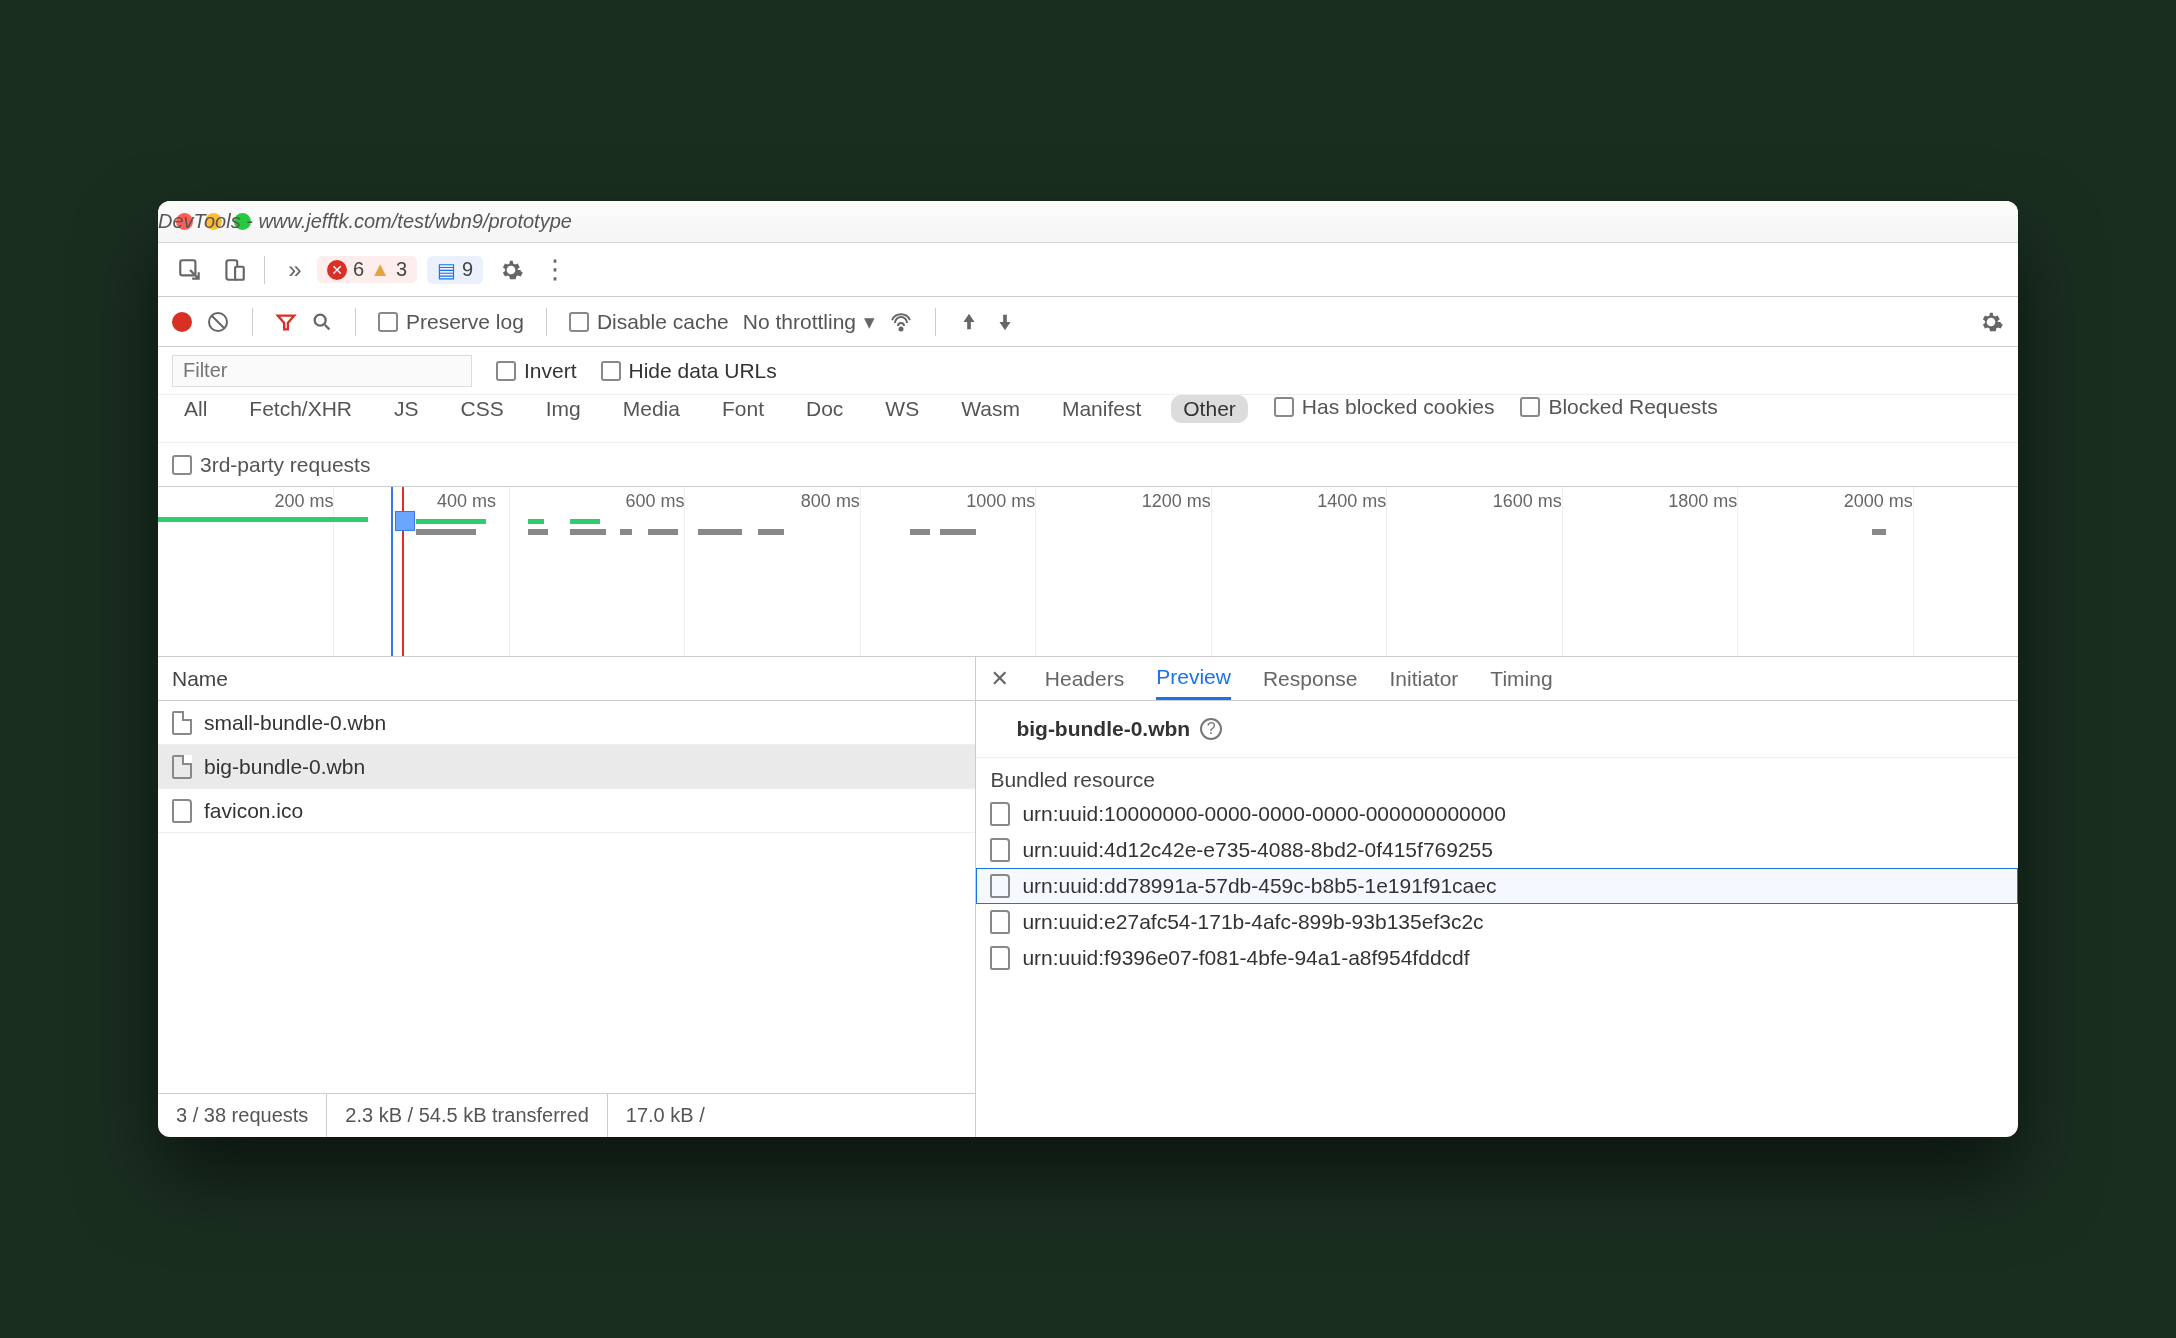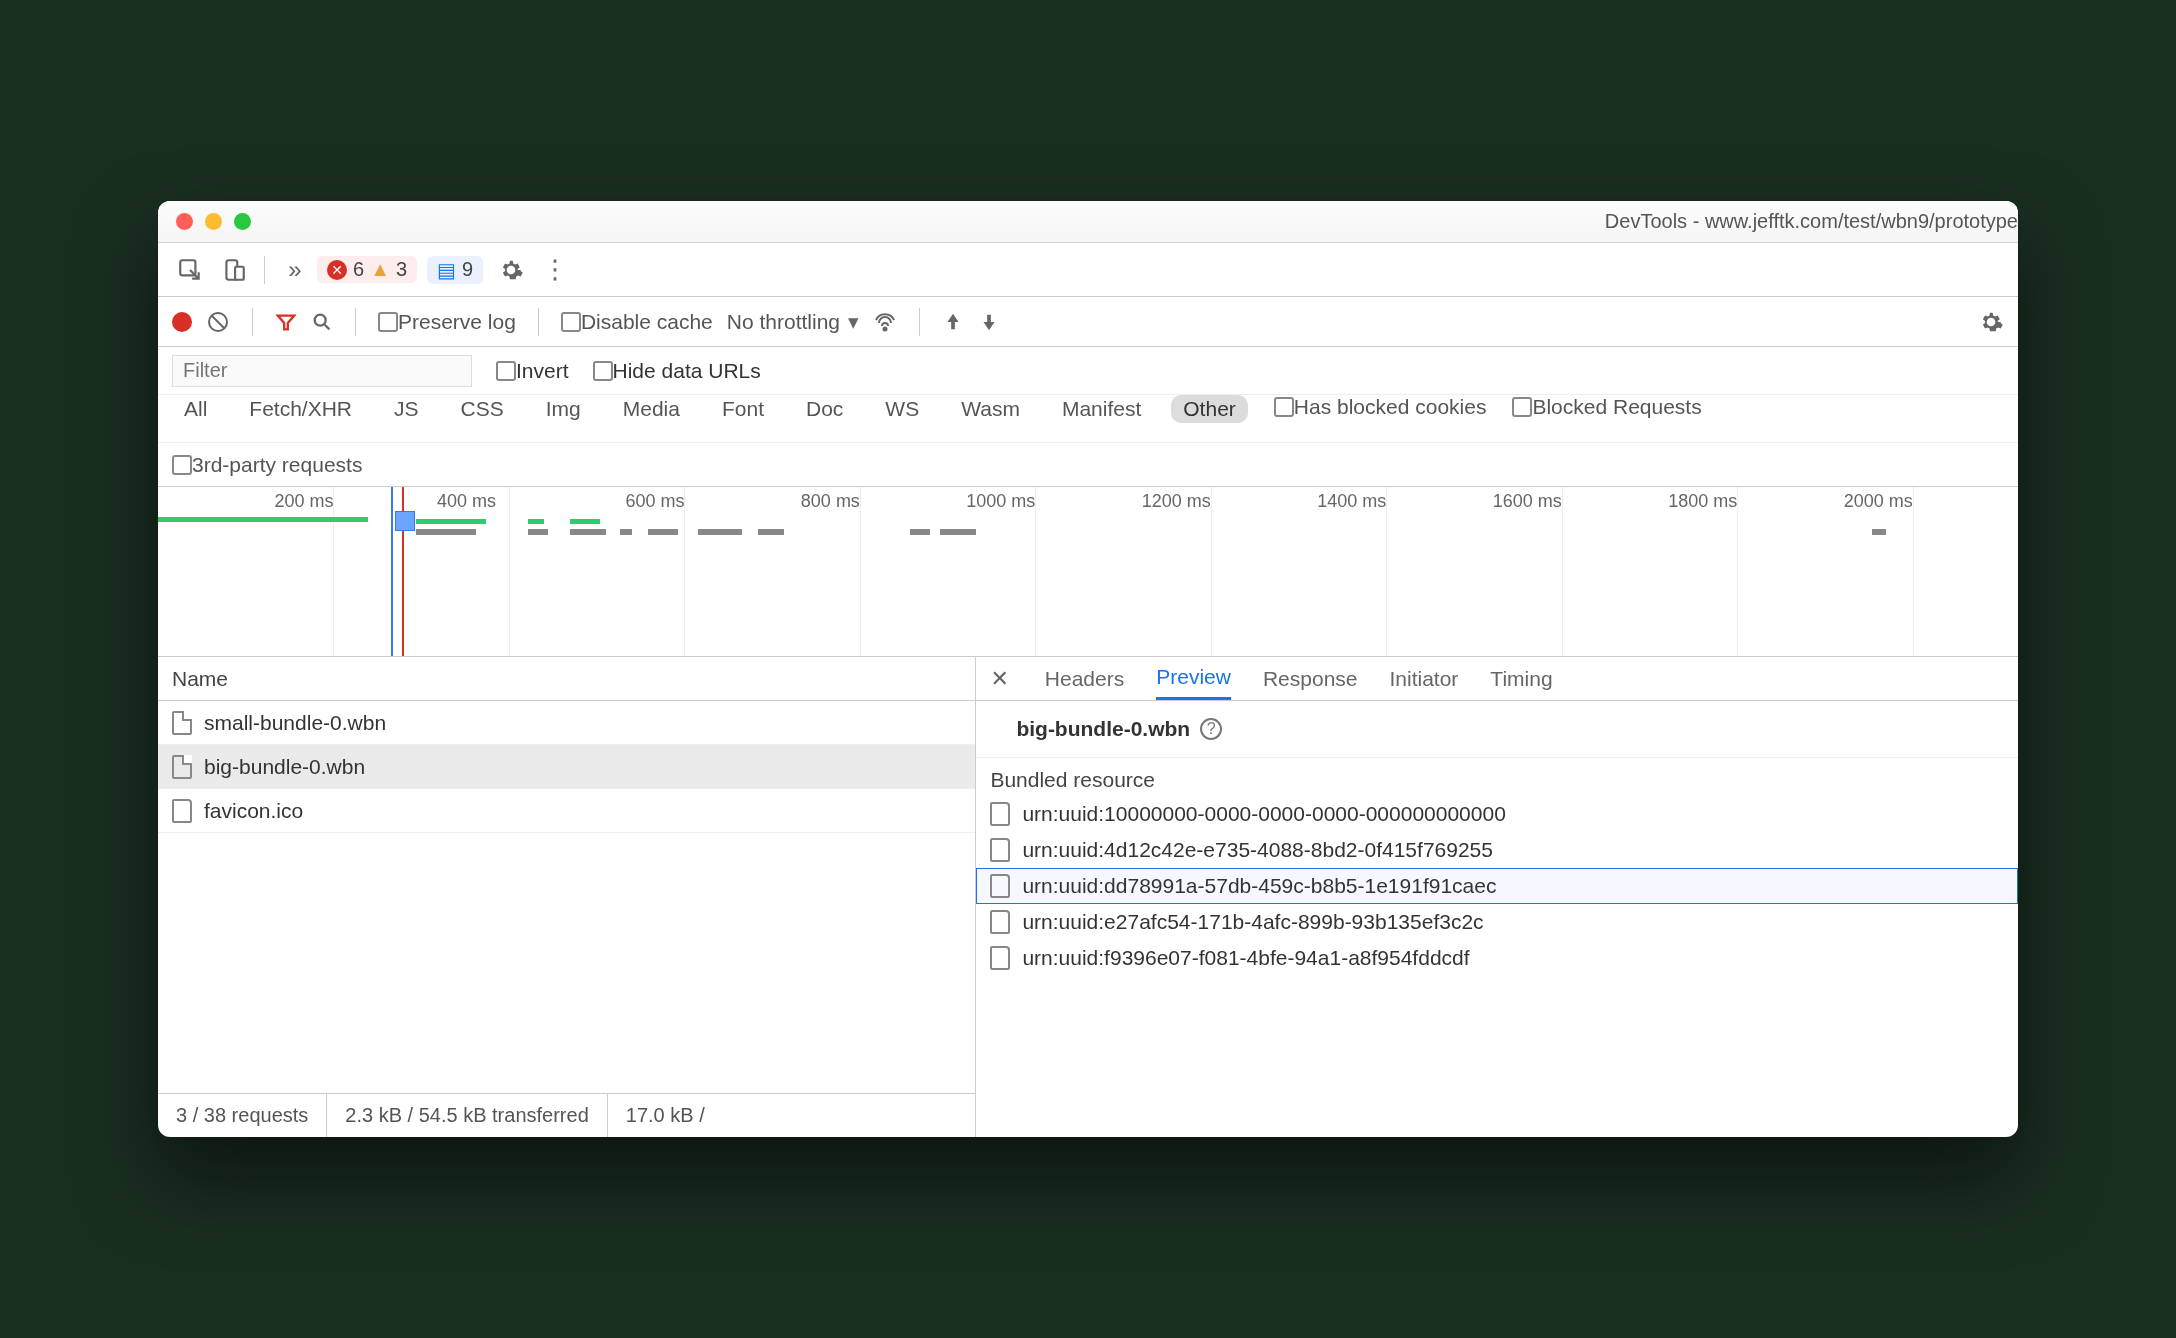--- a/index.html
+++ b/index.html
@@ -29,40 +29,40 @@
     align-items: center;
     position: relative;
   }
   .traffic {
     display: flex;
     gap: 12px;
     padding-left: 18px;
   }
   .tl { width: 17px; height: 17px; border-radius: 50%; }
   .tl.red{background:#ff5f57;} .tl.yel{background:#febc2e;} .tl.grn{background:#28c840;}
-  .titlebar-title { position:absolute; left:0; right:0; text-align:right; color:#555; font-size:20px; pointer-events:none;}
+  .titlebar-title { position:absolute; left:0; right:0; text-align:left; color:#555; font-size:20px; pointer-events:none;font-style:italic;}
   
   .tabbar {
     display:flex; align-items:center; height:54px; border-bottom:1px solid #ccc; padding:0 10px;
   }
   .tabbar .iconbtn { width:44px; display:flex; justify-content:center; color:#666;}
   .vsep { width:1px; height:28px; background:#ccc; margin:0 8px;}
   .tabs { display:flex; gap:36px; margin-left:14px; flex:1; align-items:center; height:100%;}
   .tab { color:#666; height:100%; display:flex; align-items:center; cursor:pointer;}
   .tab.active { color:#1a73e8; border-bottom:3px solid #1a73e8; }
   .rbadges { display:flex; align-items:center; gap:10px; margin-right:6px;}
   .badge { display:flex; align-items:center; background:#fdeded; border-radius:6px; padding:2px 10px; gap:6px; color:#444; font-size:20px;}
   .badge.info{background:#eaf1fd;}
   .circle-ico { width:20px; height:20px; border-radius:50%; display:flex; align-items:center; justify-content:center; color:#fff; font-size:14px;}
   
   .toolbar {
     display:flex; align-items:center; height:50px; border-bottom:1px solid #ccc; padding:0 14px; gap:14px; color:#555;
   }
   .rec { width:20px; height:20px; border-radius:50%; background:#d93025;}
-  .chk { display:flex; align-items:center; }
+  .chk { display:flex; align-items:center; gap:8px;}
   .chkbox { width:20px; height:20px; border:2px solid #888; border-radius:3px; }
   .sel { display:flex; align-items:center; gap:8px; cursor:pointer;}
   
   .filterrow { display:flex; align-items:center; height:48px; border-bottom:1px solid #eee; padding:0 14px; gap:24px;}
   .filter-input { width:300px; height:32px; border:1px solid #ddd; background:#fafafa; padding:0 10px; font-size:20px; color:#888;}
   
   .typerow { display:flex; align-items:flex-start; flex-wrap:wrap; height:48px; padding:0 14px; gap:18px; border-bottom:1px solid #eee; color:#555;}
   .pill { padding:2px 12px; border-radius:10px; cursor:pointer;}
   .pill.active { background:#dcdcdc; color:#333;}
   .typerow .chk { margin-left:8px;}

